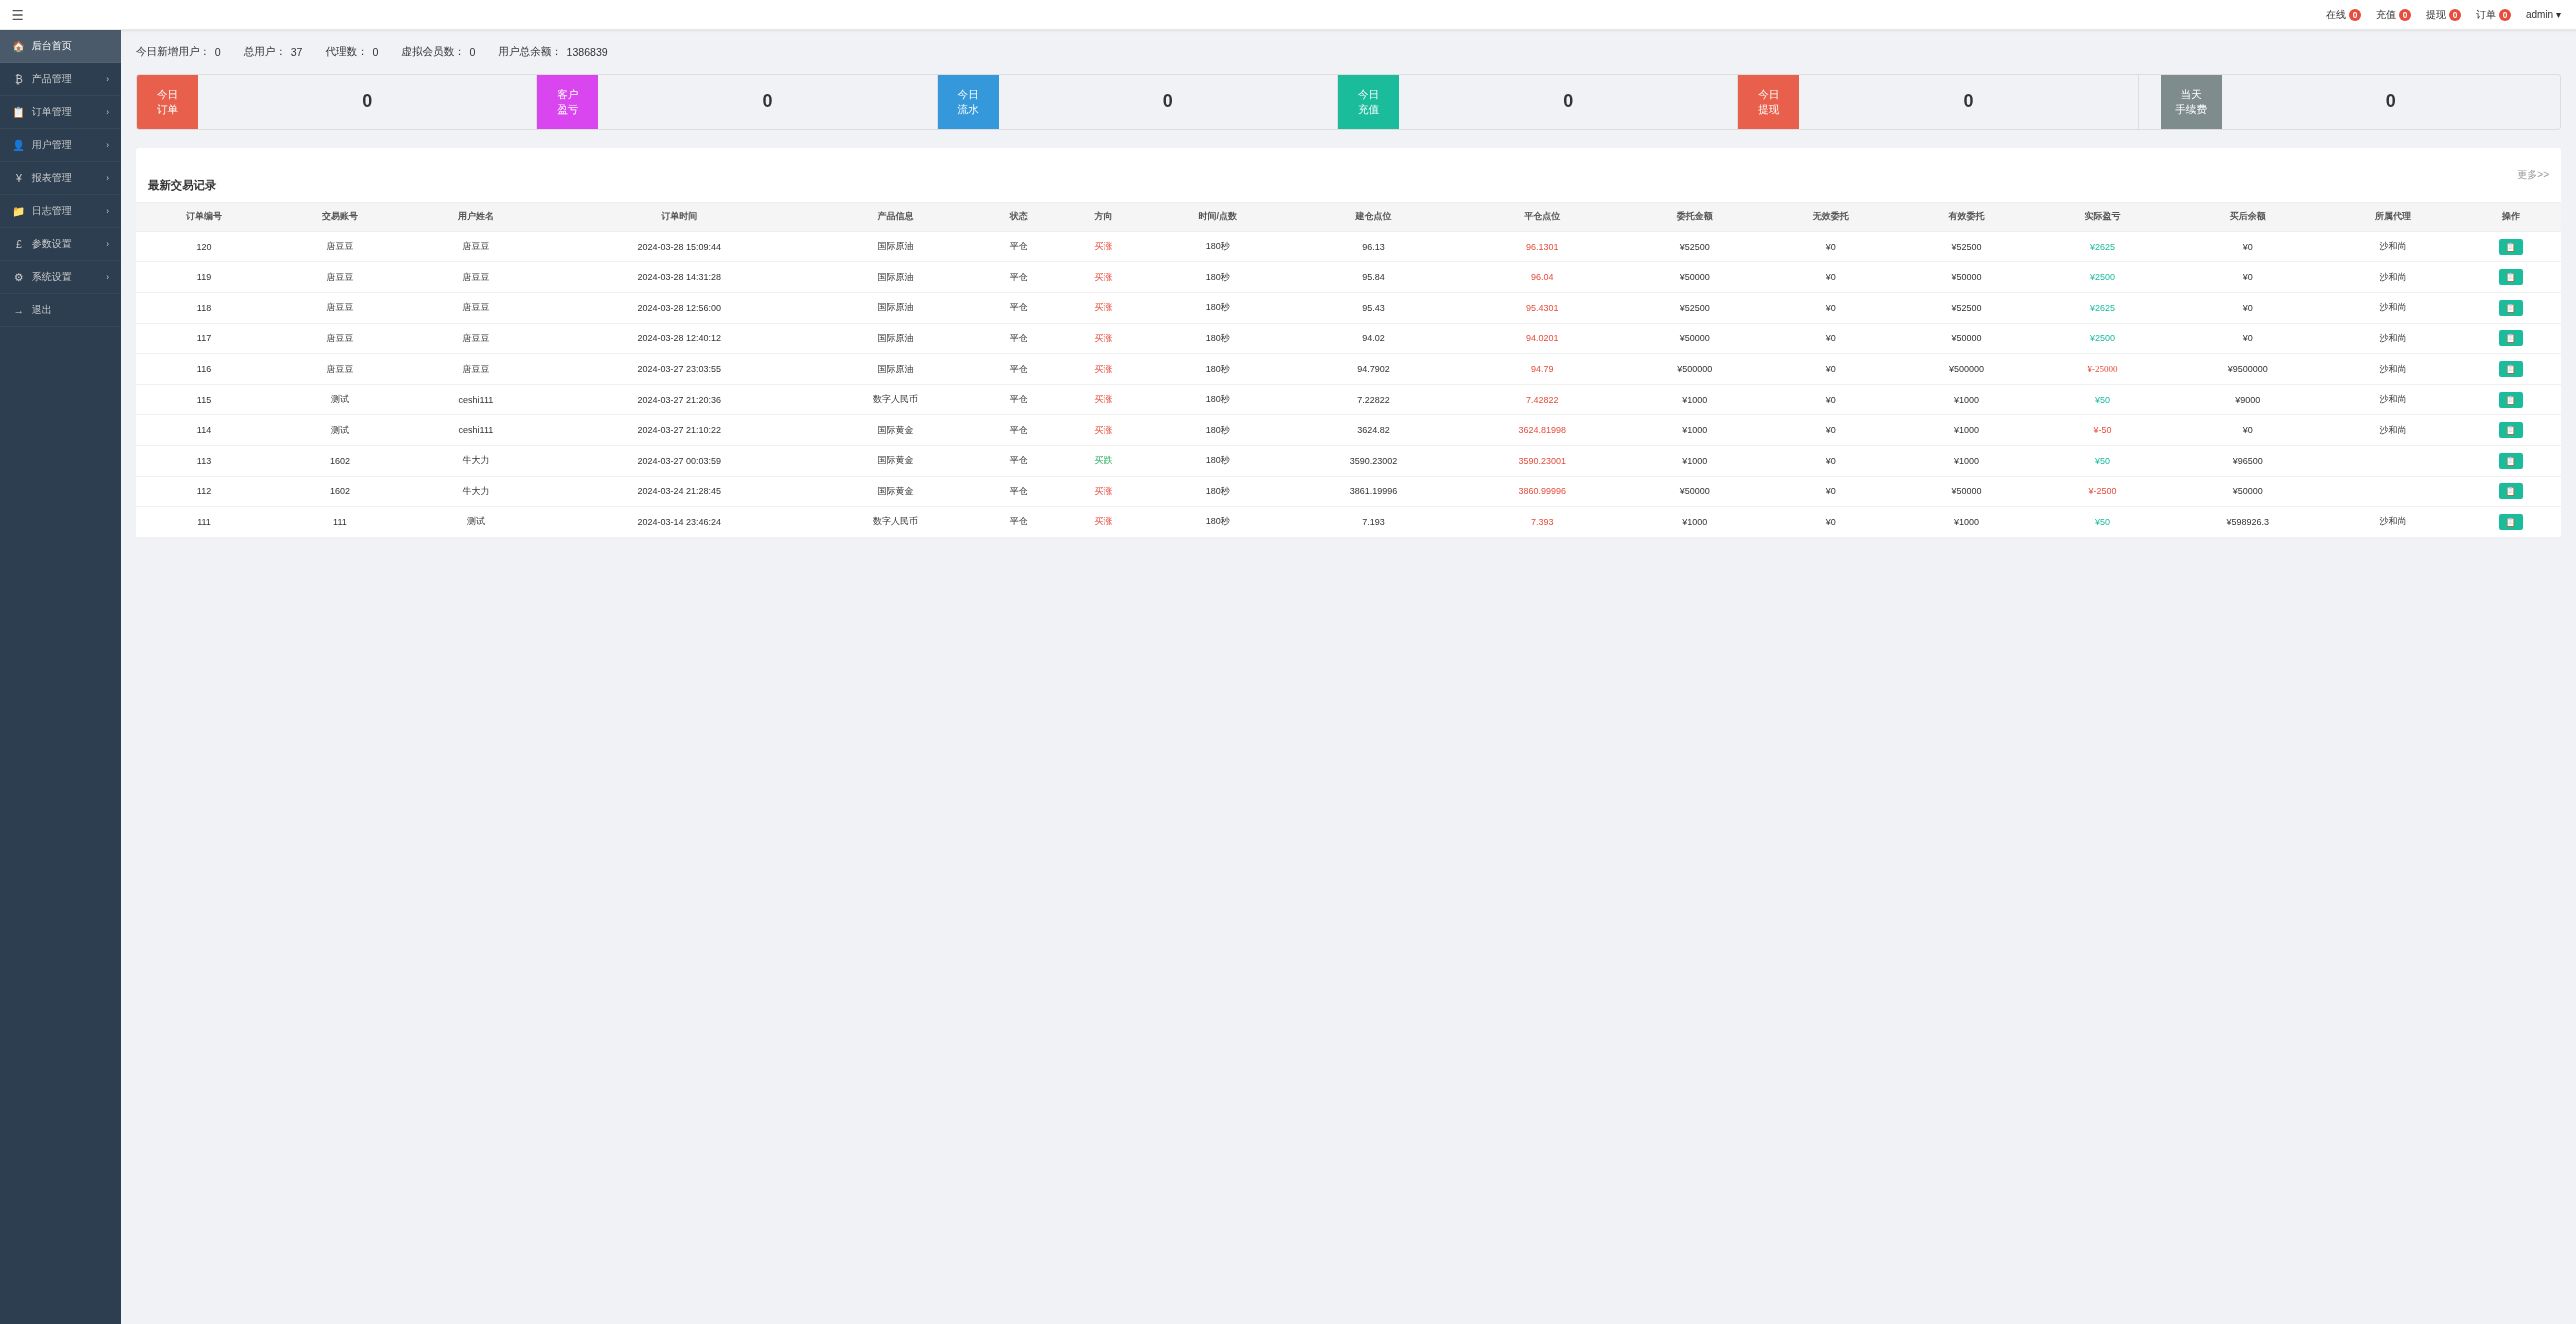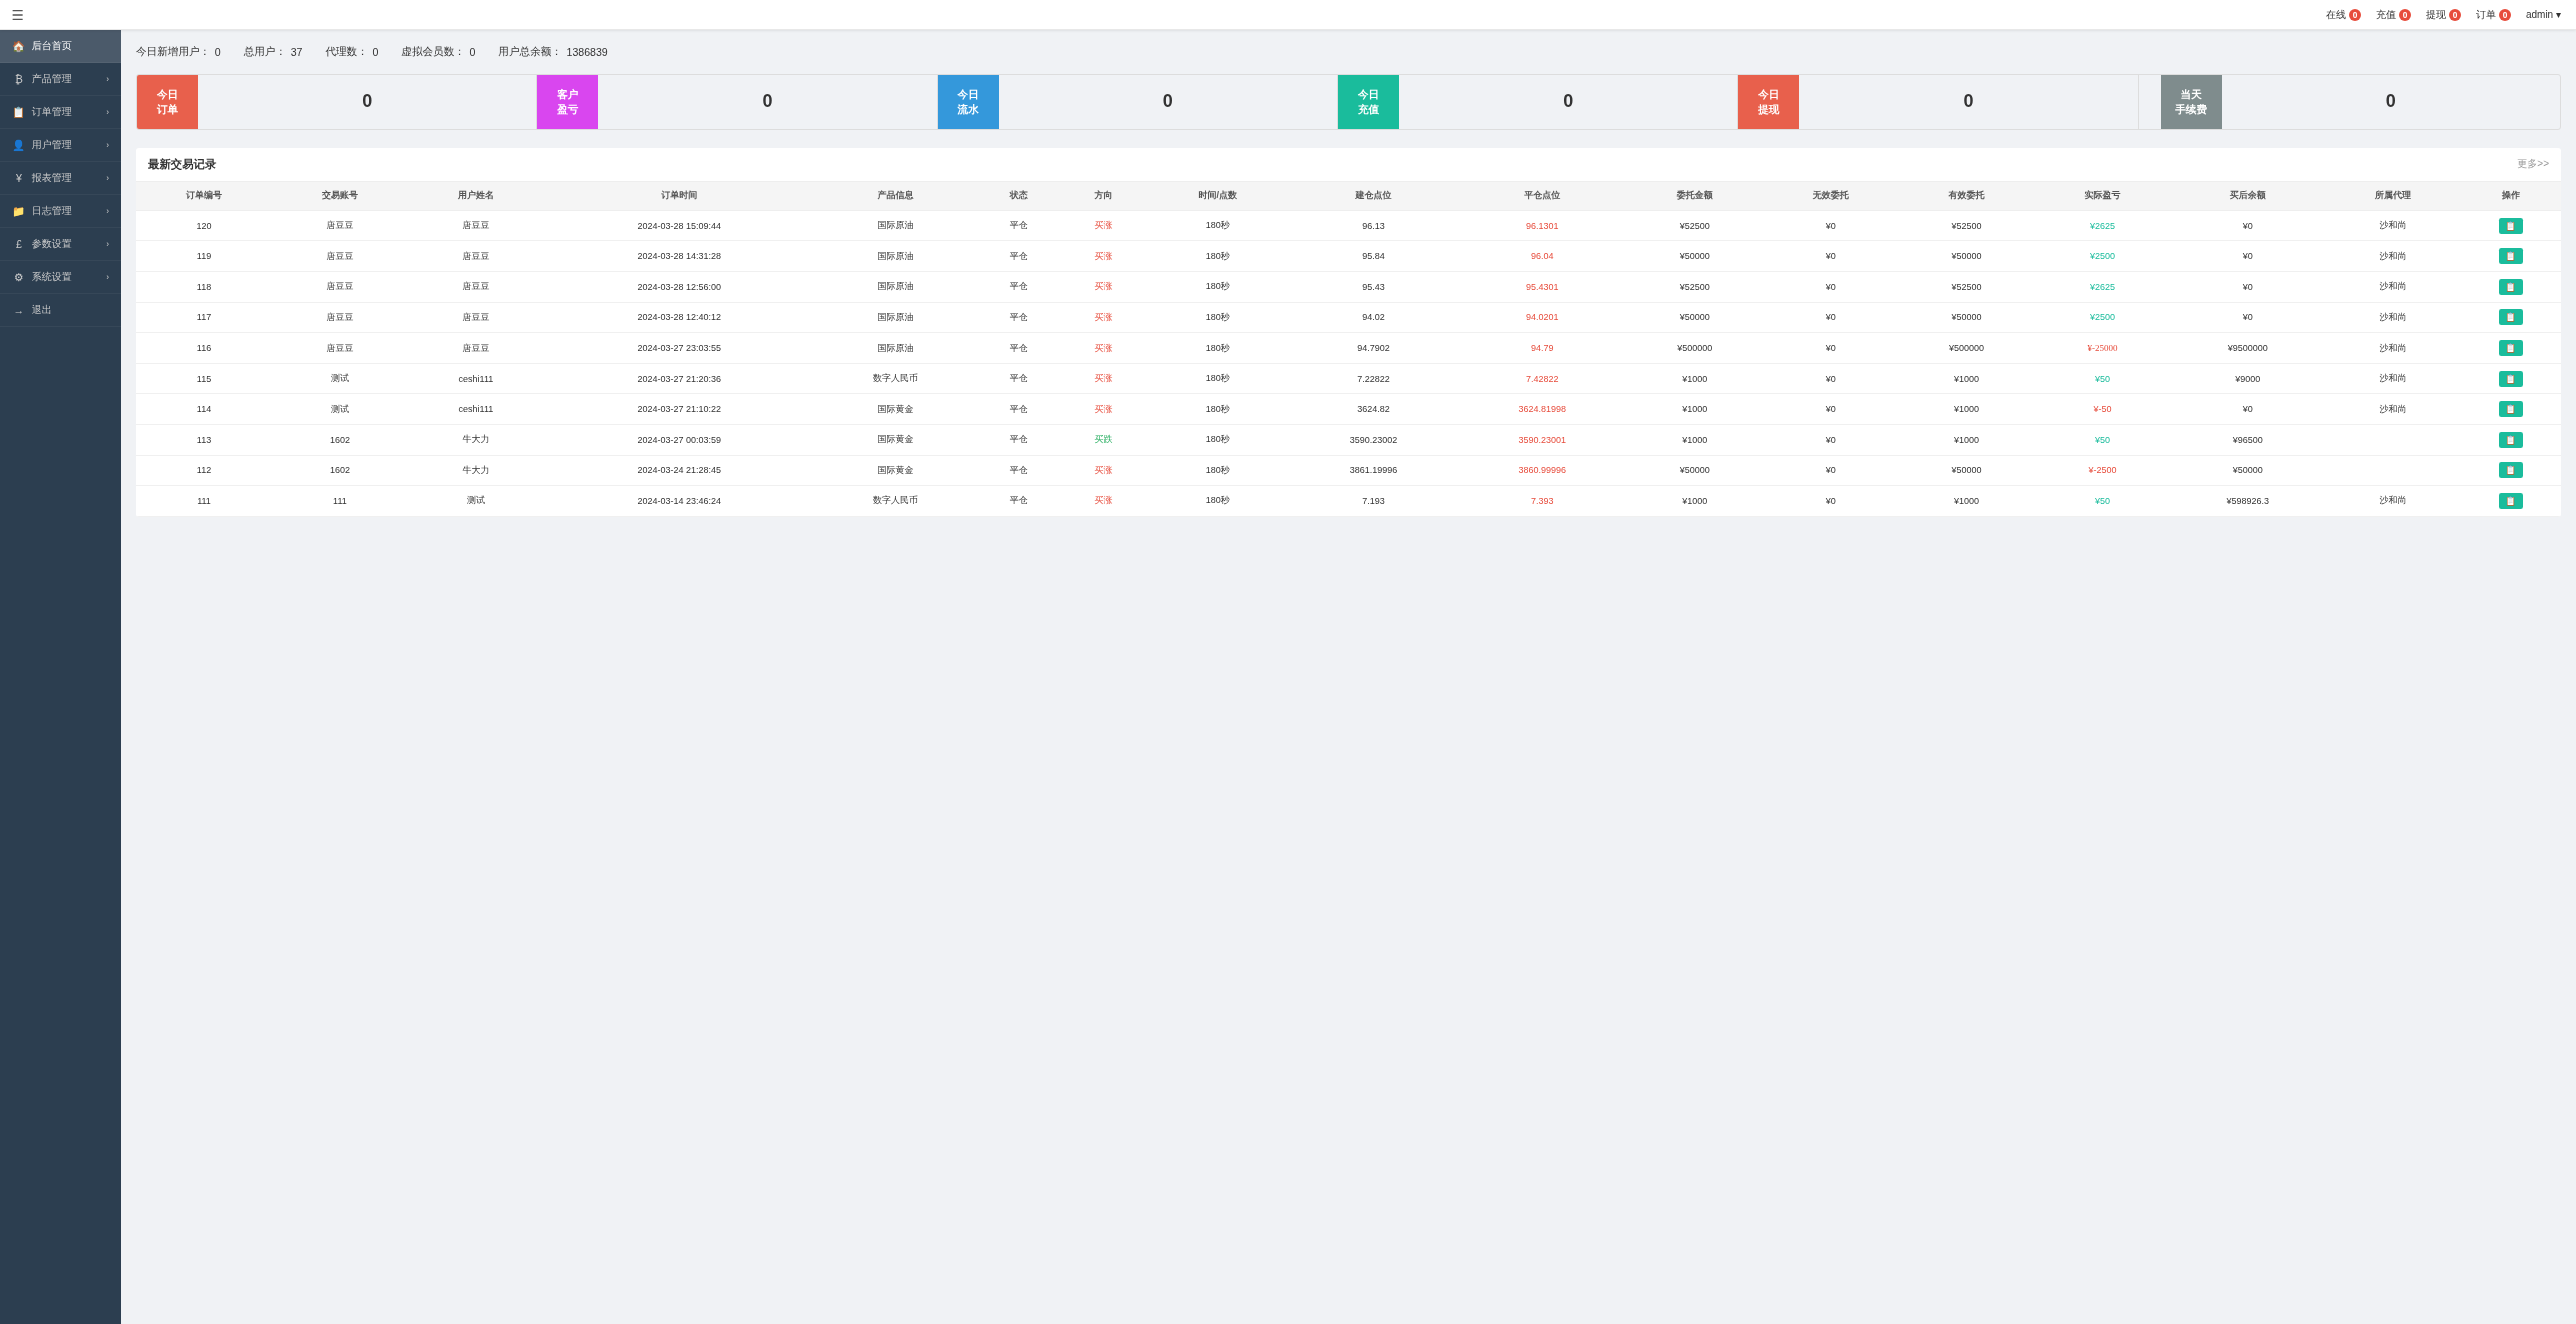--- a/index.html
+++ b/index.html
@@ -83,21 +83,21 @@
       display: flex;
       align-items: center;
       flex: 1;
       border-right: 0.8px solid #ddd;
     }
     .card:last-child { border-right: none; padding-left: 22px; }
     .card-label {
       padding: 12px 10.6px;
       color: #fff;
       font-size: 10.6px;
-      font-weight: bold;
+      font-weight: normal;
       text-align: center;
       line-height: 1.4;
       min-width: 61px;
       display: flex;
       align-items: center;
       justify-content: center;
     }
     .card-value {
       flex: 1;
       text-align: center;
@@ -109,21 +109,21 @@
 
     
     .table-section { background: #fff; border-radius: 3px; overflow: hidden; }
     .table-header {
       display: flex;
       justify-content: space-between;
       align-items: center;
       padding: 9px 12px;
       border-bottom: 0.8px solid #eee;
     }
-    .table-title { font-size: 11.4px; font-weight: bold; color: #333; }
+    .table-title { font-size: 11.4px; font-weight: bold; color: #333; margin-top: 21px; }
     .more-link { color: #999; font-size: 10px; cursor: pointer; }
     table { width: 100%; border-collapse: collapse; font-size: 9px; }
     th {
       background: #f5f5f5;
       padding: 7.6px 6px;
       text-align: center;
       color: #555;
       font-weight: bold;
       border-bottom: 0.8px solid #eee;
       white-space: nowrap;

